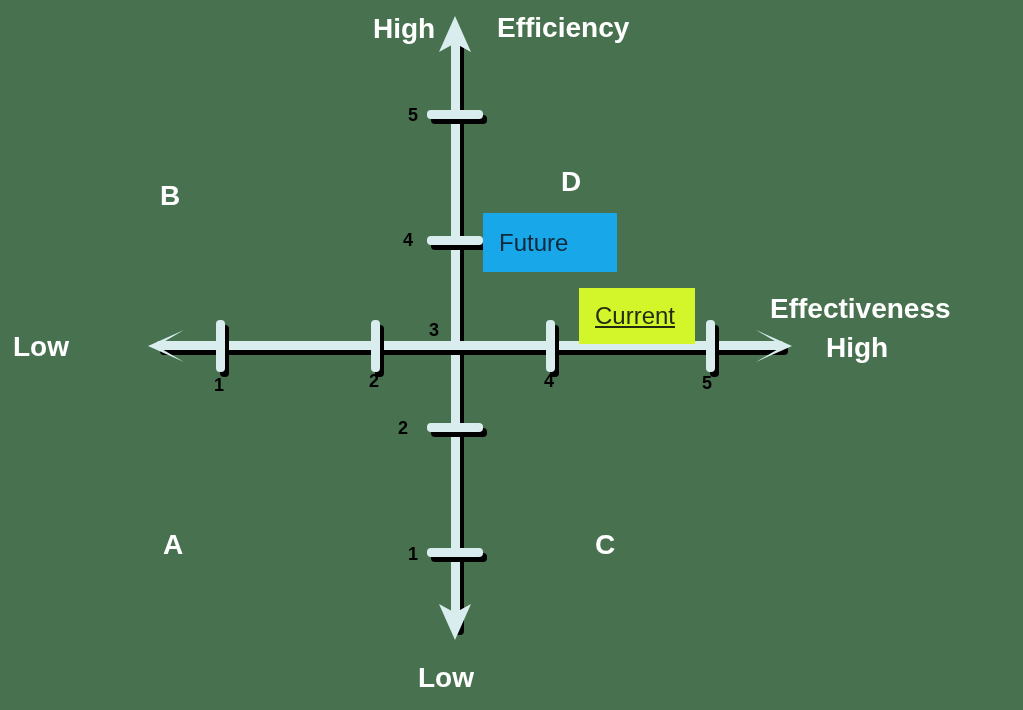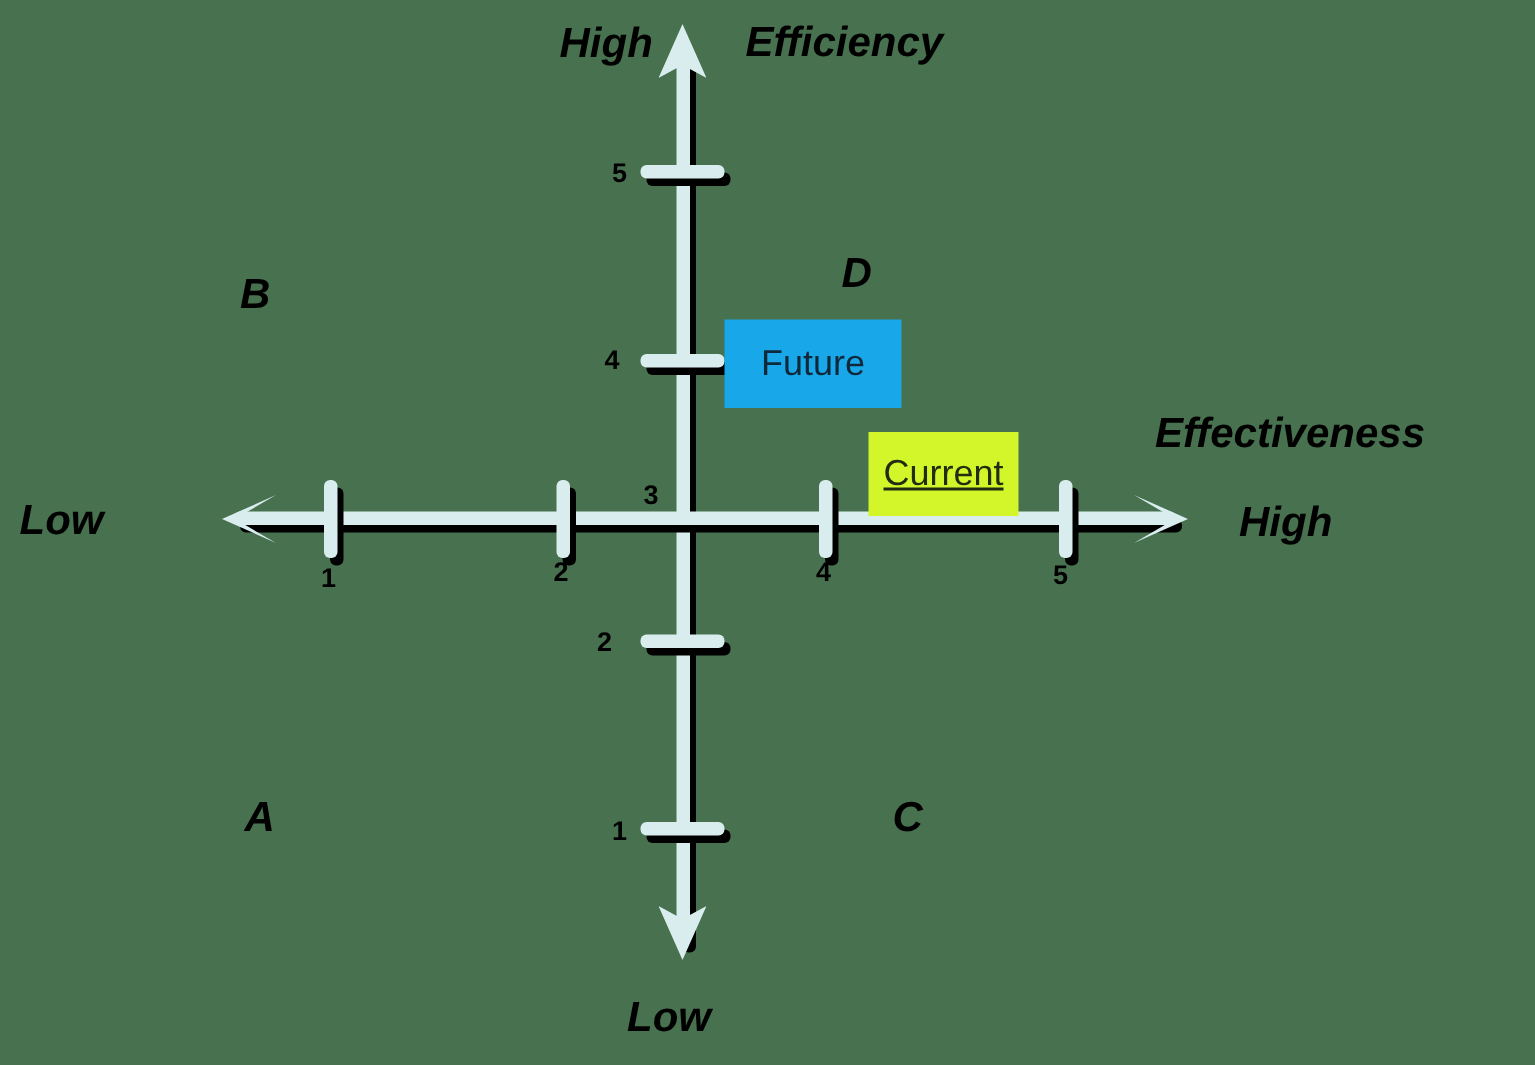--- a/index.html
+++ b/index.html
@@ -3,22 +3,22 @@
 <meta charset="utf-8">
 <style>
   html,body { margin:0; padding:0; }
   .stage {
     position:relative; width:1023px; height:710px;
     background: var(--background, #48714f);
     font-family:"Liberation Sans", sans-serif;
     overflow:hidden;
   }
   .lbl {
-    position:absolute; color:#000000; font-weight:bold; font-size:28px;
-    white-space:nowrap; line-height:1;font-style:italic;
+    position:absolute; color:#ffffff; font-weight:bold; font-size:28px;
+    white-space:nowrap; line-height:1;
   }
   .ticklbl {
     position:absolute; color:#000; font-weight:bold; font-size:18px;
     white-space:nowrap; line-height:1;
   }
   .axis-line {
     position:absolute; background:var(--axis, #d9edef);
     border-radius:4px;
     box-shadow:4px 5px 0 var(--axis_shadow, #000);
     z-index:1;
@@ -33,22 +33,22 @@
     filter:drop-shadow(4px 4px 0 var(--axis_shadow,#000)); z-index:1; }
   .arrow-up   { left:439px; top:16px;  width:32px; height:36px;
     clip-path:polygon(50% 0, 100% 100%, 50% 76%, 0 100%); }
   .arrow-down { left:439px; top:604px; width:32px; height:36px;
     clip-path:polygon(50% 100%, 100% 0, 50% 24%, 0 0); }
   .arrow-left { left:148px; top:330px; width:36px; height:32px;
     clip-path:polygon(0 50%, 100% 0, 24% 50%, 100% 100%); }
   .arrow-right{ left:756px; top:330px; width:36px; height:32px;
     clip-path:polygon(100% 50%, 0 0, 76% 50%, 0 100%); }
   .marker {
-    position:absolute; display:flex; align-items:center; justify-content:center;
-    font-size:24px; z-index:3;
+    position:absolute; display:flex; align-items:center; justify-content:flex-start;
+    font-size:24px; z-index:3;padding-left:16px;
   }
   .future-box  { left:483px; top:213px; width:118px; height:59px;
     background:var(--future_fill,#18a8ea); color:var(--future_text,#10293a); }
   .current-box { left:579px; top:288px; width:100px; height:56px;
     background:var(--current_fill,#d3f62b); color:var(--current_text,#222c10);text-decoration:underline; }
 </style>
 </head>
 <body>
 
 <div class="stage">
@@ -73,21 +73,21 @@
   <div class="marker future-box">
     <span>Future</span>
   </div>
   <div class="marker current-box">
     <span>Current</span>
   </div>
 
   <div class="lbl" style="left:373px; top:15px">High</div>
   <div class="lbl" style="left:497px; top:14px">Efficiency</div>
   <div class="lbl" style="left:418px; top:664px">Low</div>
-  <div class="lbl" style="left:770px; top:275px">Effectiveness</div>
+  <div class="lbl" style="left:770px; top:295px">Effectiveness</div>
   <div class="lbl" style="left:826px; top:334px">High</div>
   <div class="lbl" style="left:13px;  top:333px">Low</div>
 
   <div class="lbl" style="left:160px; top:182px">B</div>
   <div class="lbl" style="left:561px; top:168px">D</div>
   <div class="lbl" style="left:163px; top:531px">A</div>
   <div class="lbl" style="left:595px; top:531px">C</div>
 
   <div class="ticklbl" style="left:408px; top:106px">5</div>
   <div class="ticklbl" style="left:403px; top:231px">4</div>

